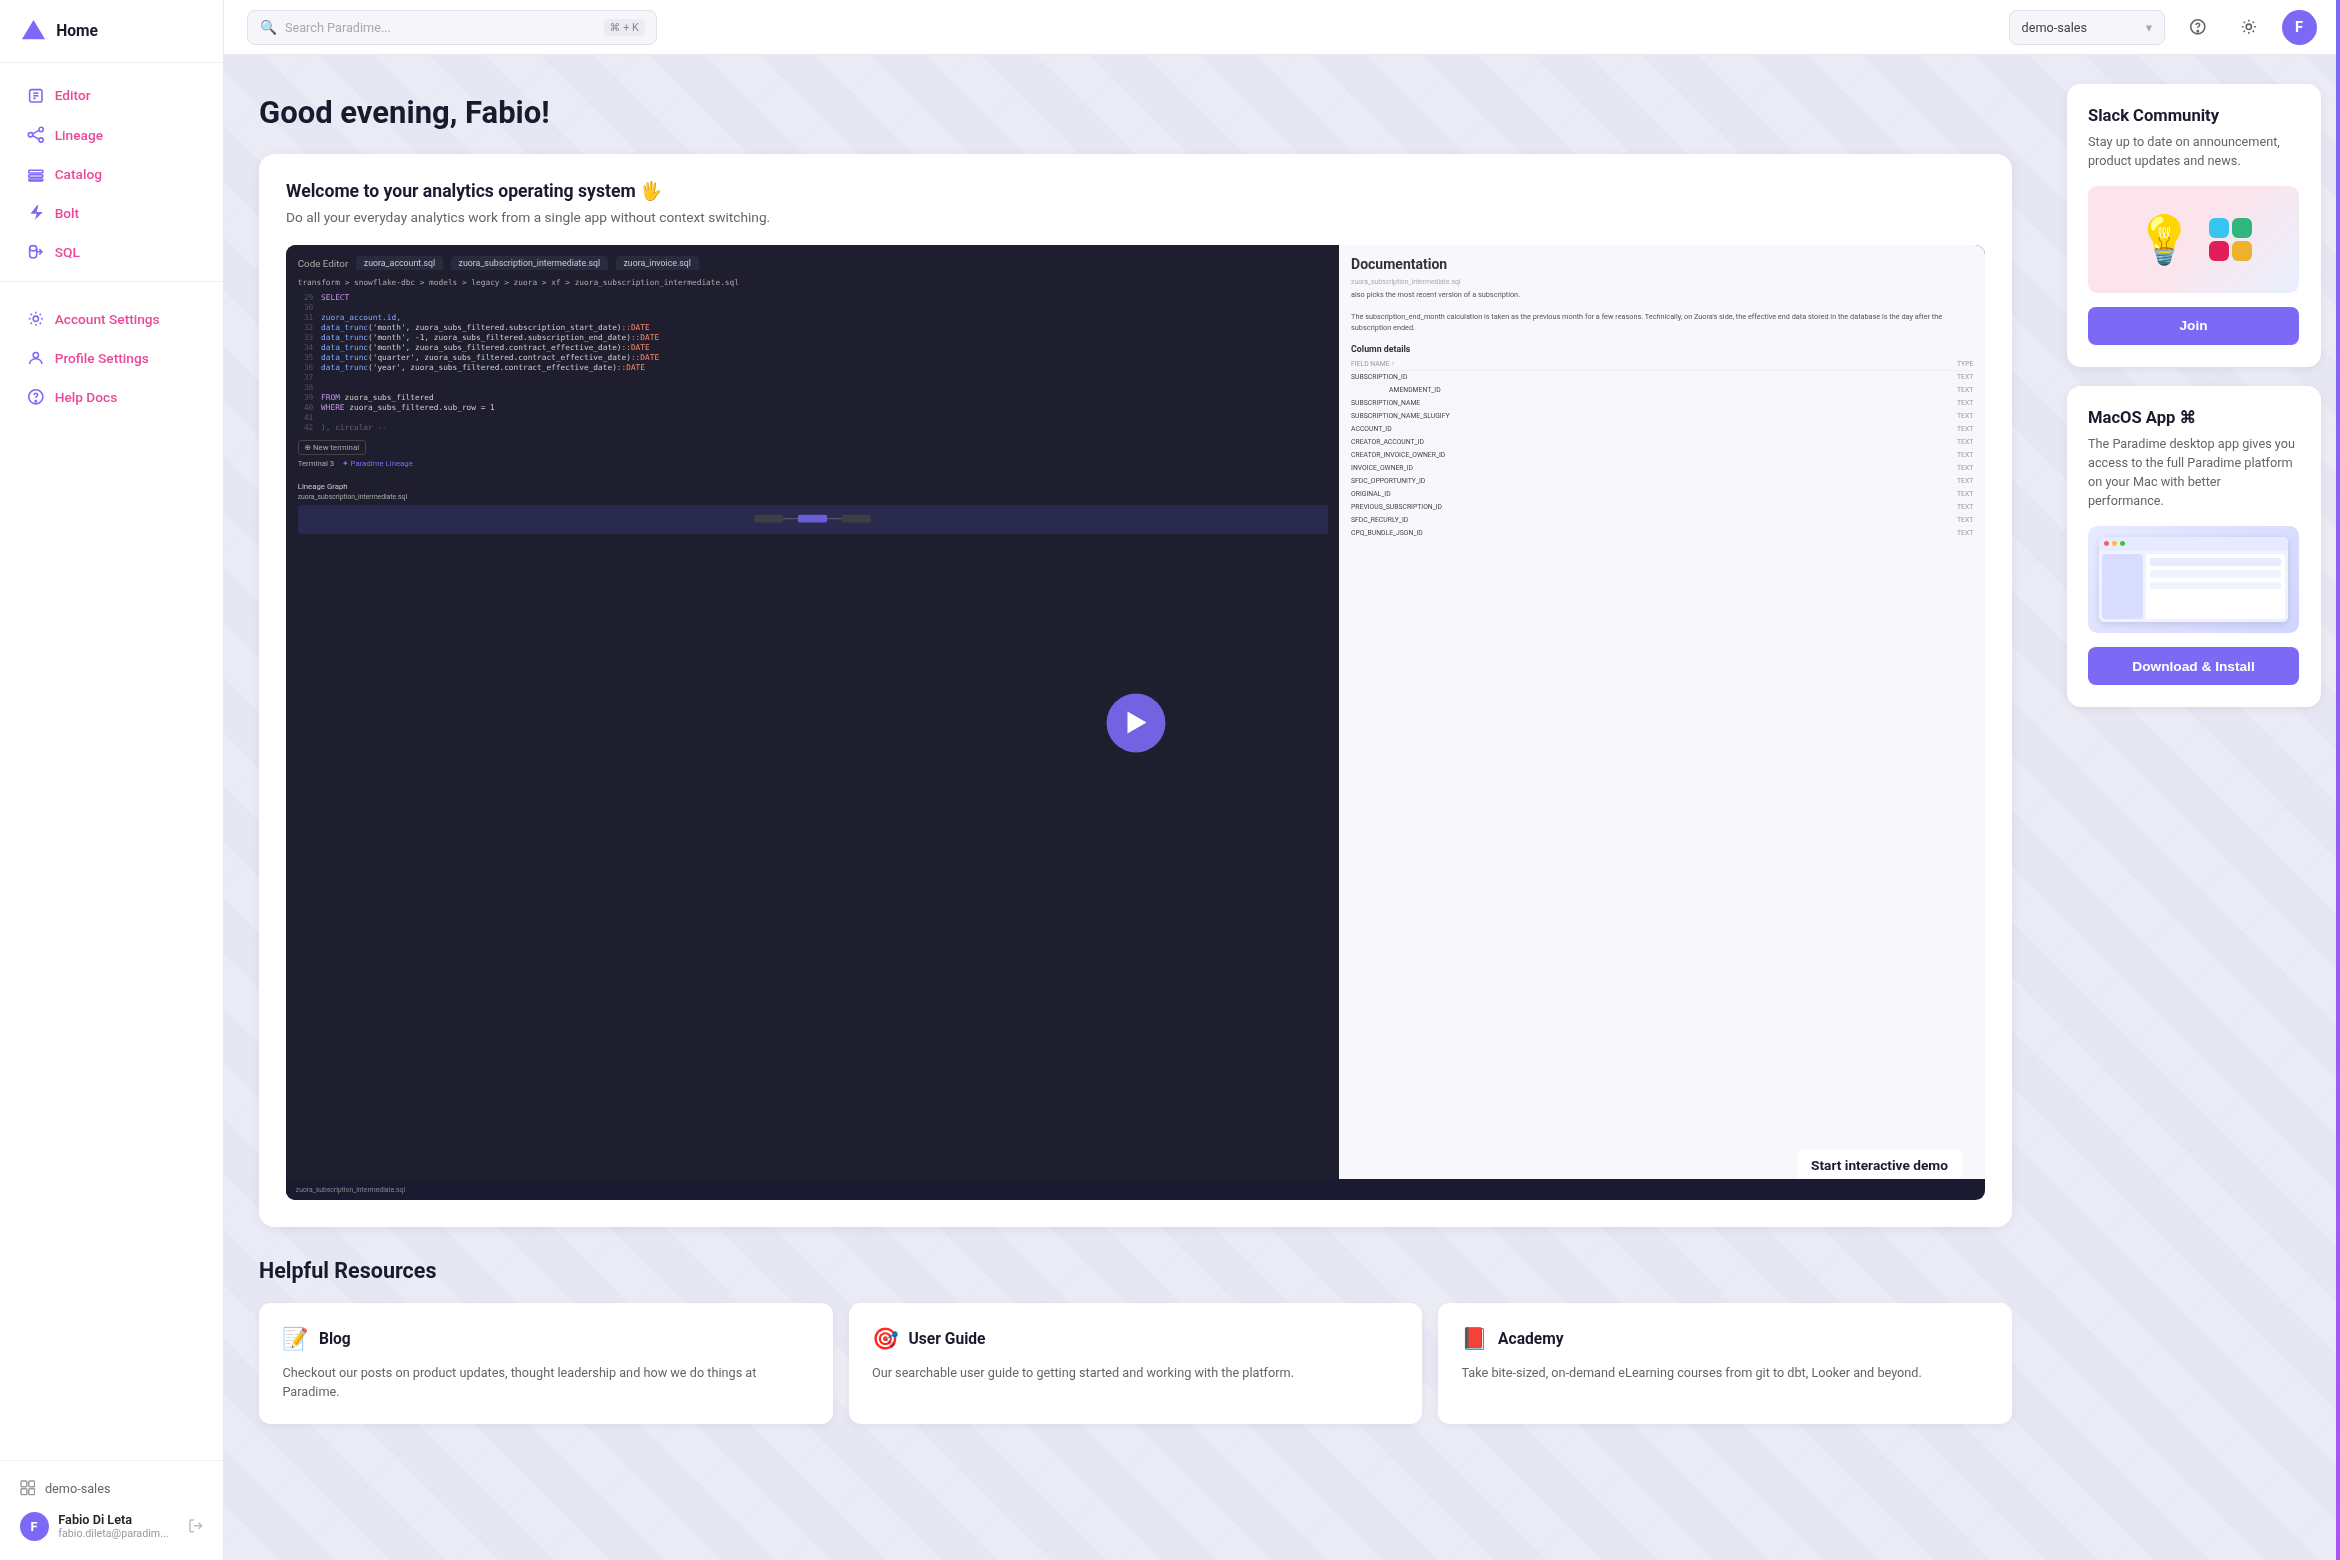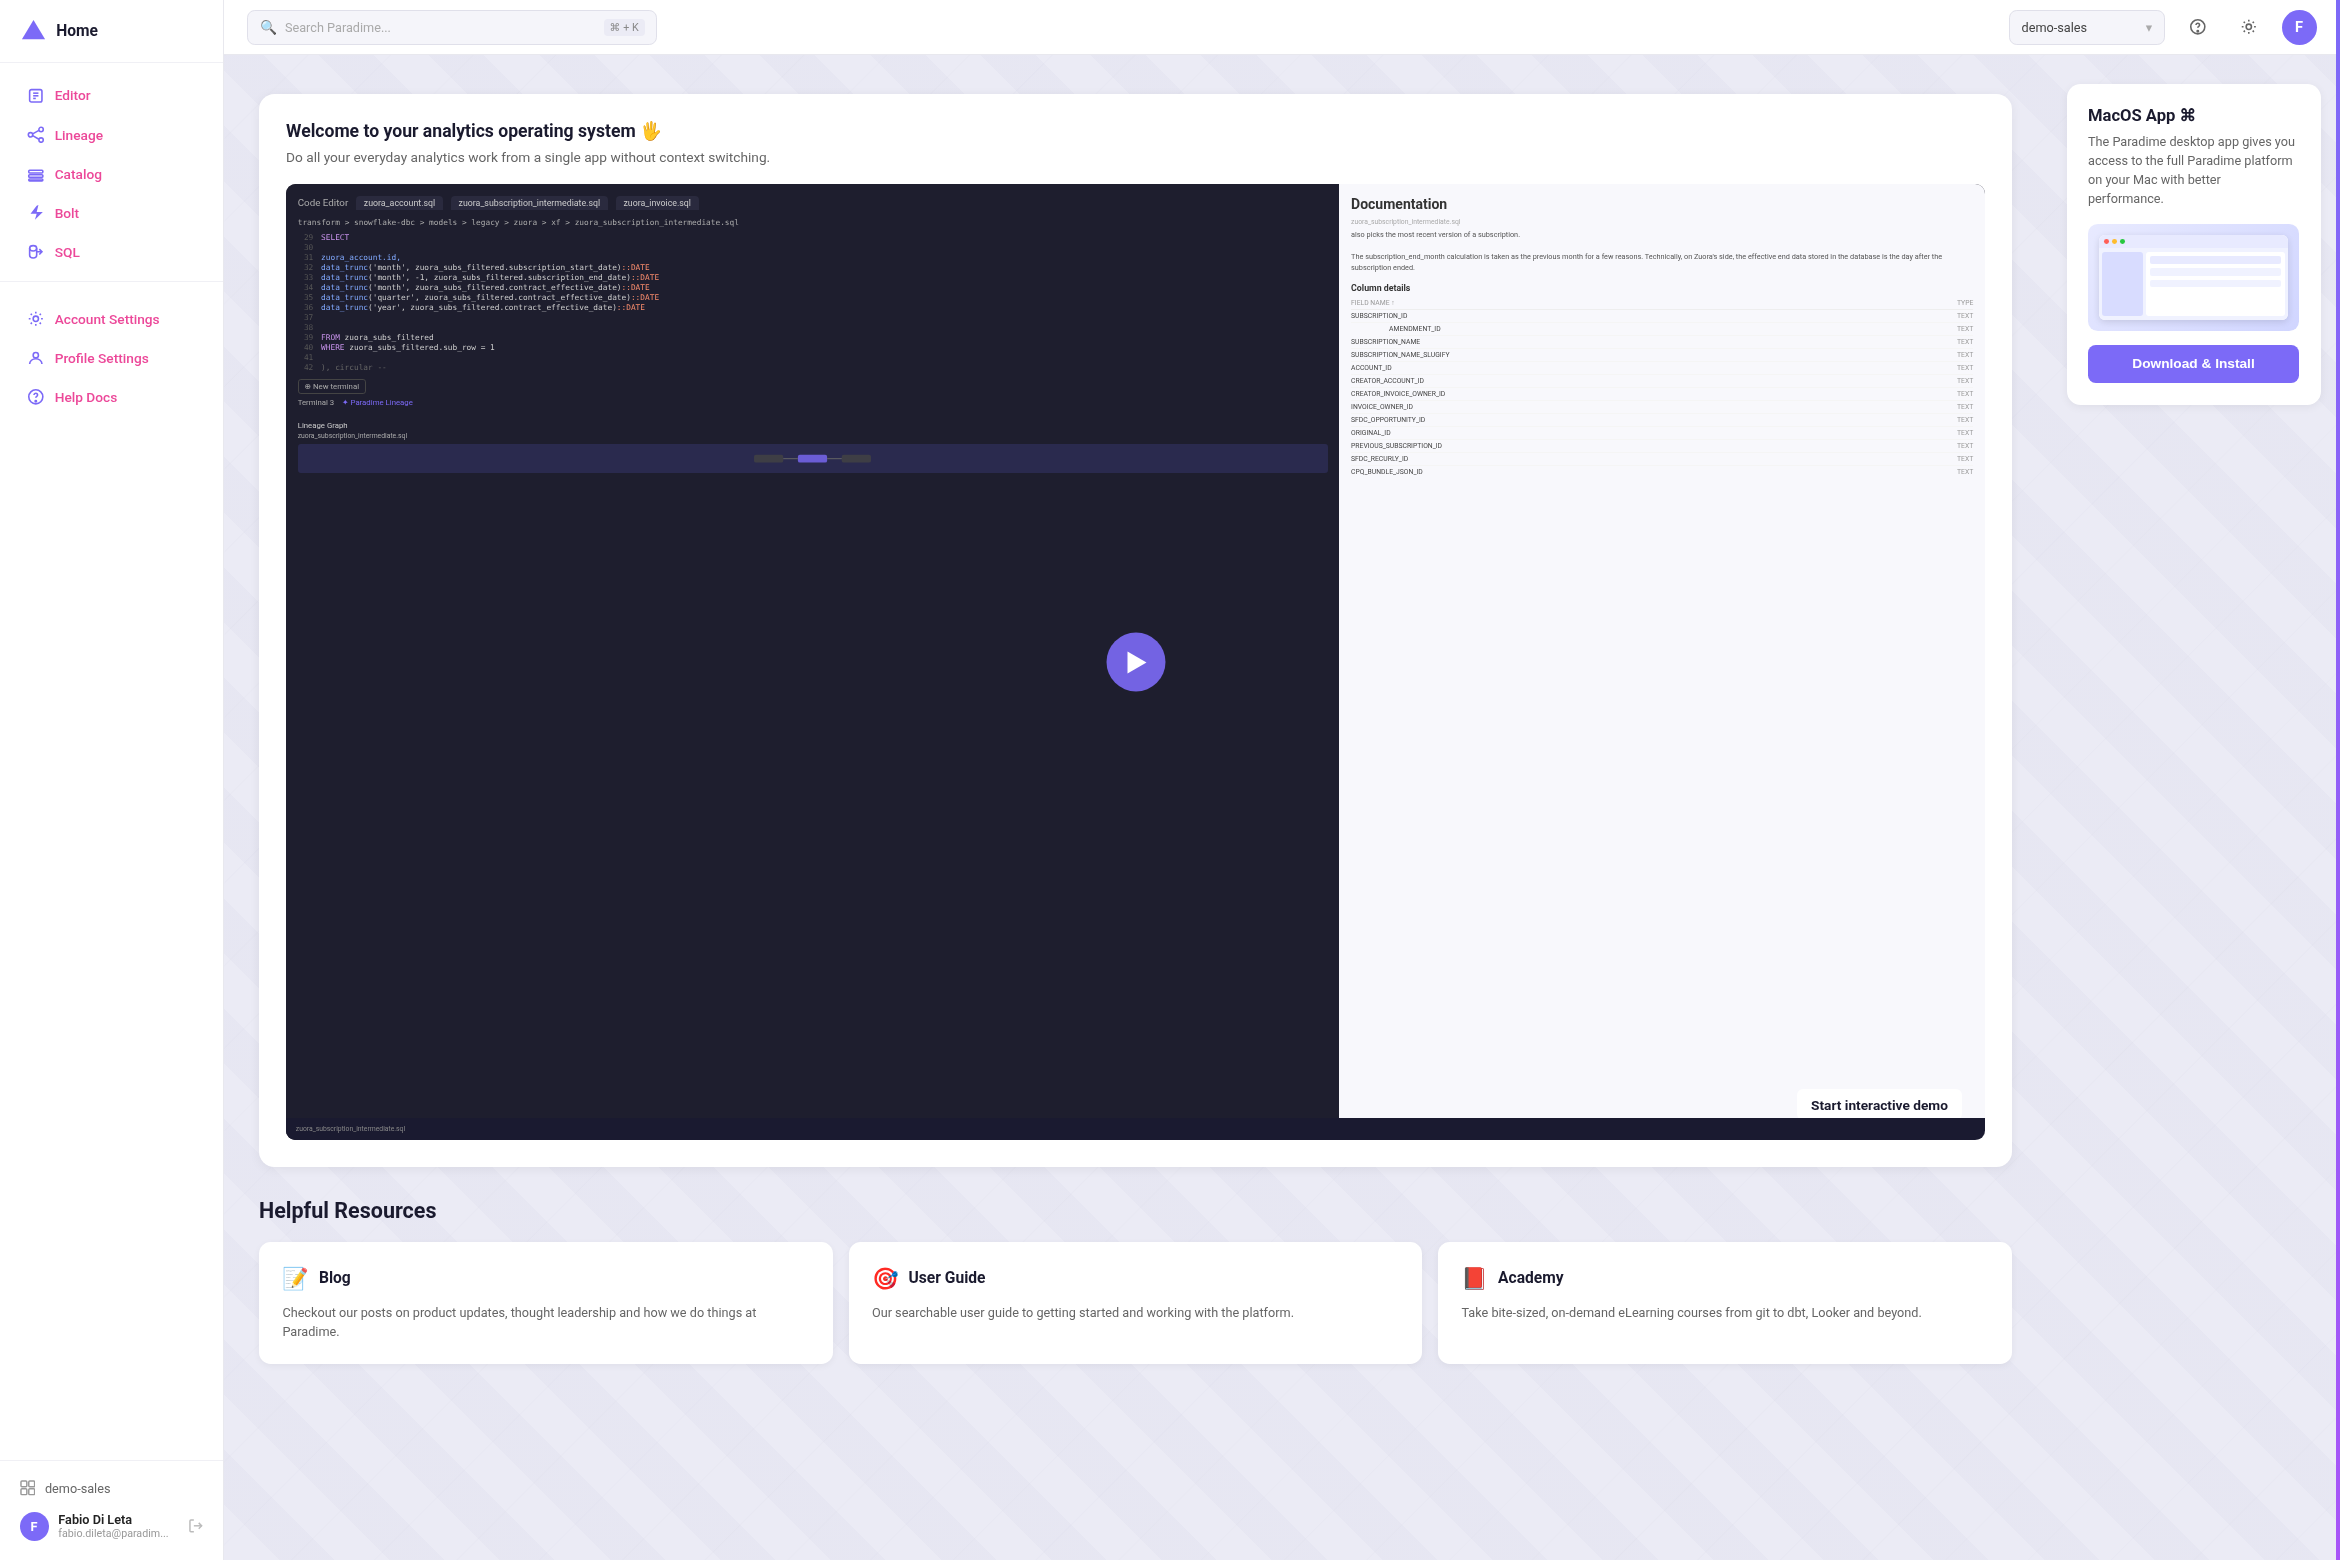--- a/index.html
+++ b/index.html
@@ -584,20 +584,21 @@
         <defs>
           <pattern id="diag" width="60" height="60" patternUnits="userSpaceOnUse" patternTransform="rotate(45)">
             <line x1="0" y1="0" x2="0" y2="60" stroke="#c0c0d0" stroke-width="0.5"></line>
           </pattern>
         </defs>
         <rect width="100%" height="100%" fill="url(#diag)"></rect>
       </svg>
     </div>
 
     <div class="content-main">
+      <h1 class="greeting">Good evening, Fabio!</h1>
 
       <div class="demo-card">
         <h2>Welcome to your analytics operating system 🖐</h2>
         <p>Do all your everyday analytics work from a single app without context switching.</p>
 
         <div class="video-preview">
           <div class="video-inner">
 
             <div class="video-left">
               <div class="code-editor-header">
@@ -749,20 +750,35 @@
               <span class="resource-title">Academy</span>
             </div>
             <p class="resource-desc">Take bite-sized, on-demand eLearning courses from git to dbt, Looker and beyond.</p>
           </div>
         </div>
       </div>
     </div>
 
     <div class="content-sidebar">
 
+      <div class="sidebar-card">
+        <h3>Slack Community</h3>
+        <p>Stay up to date on announcement, product updates and news.</p>
+        <div class="slack-image">
+          <span class="bulb-emoji">💡</span>
+
+          <div style="display:grid;grid-template-columns:1fr 1fr;gap:2.9px;width:43px;height:43px;">
+            <div style="background:#36c5f0;border-radius:5.9px;"></div>
+            <div style="background:#2eb67d;border-radius:5.9px;"></div>
+            <div style="background:#e01e5a;border-radius:5.9px;"></div>
+            <div style="background:#ecb22e;border-radius:5.9px;"></div>
+          </div>
+        </div>
+        <button class="cta-btn">Join</button>
+      </div>
 
       <div class="sidebar-card">
         <h3>MacOS App ⌘</h3>
         <p>The Paradime desktop app gives you access to the full Paradime platform on your Mac with better performance.</p>
         <div class="macos-image">
           <div class="browser-mockup">
             <div class="browser-bar">
               <div class="browser-dot" style="background:#ff5f57;"></div>
               <div class="browser-dot" style="background:#febc2e;"></div>
               <div class="browser-dot" style="background:#28c840;"></div>

